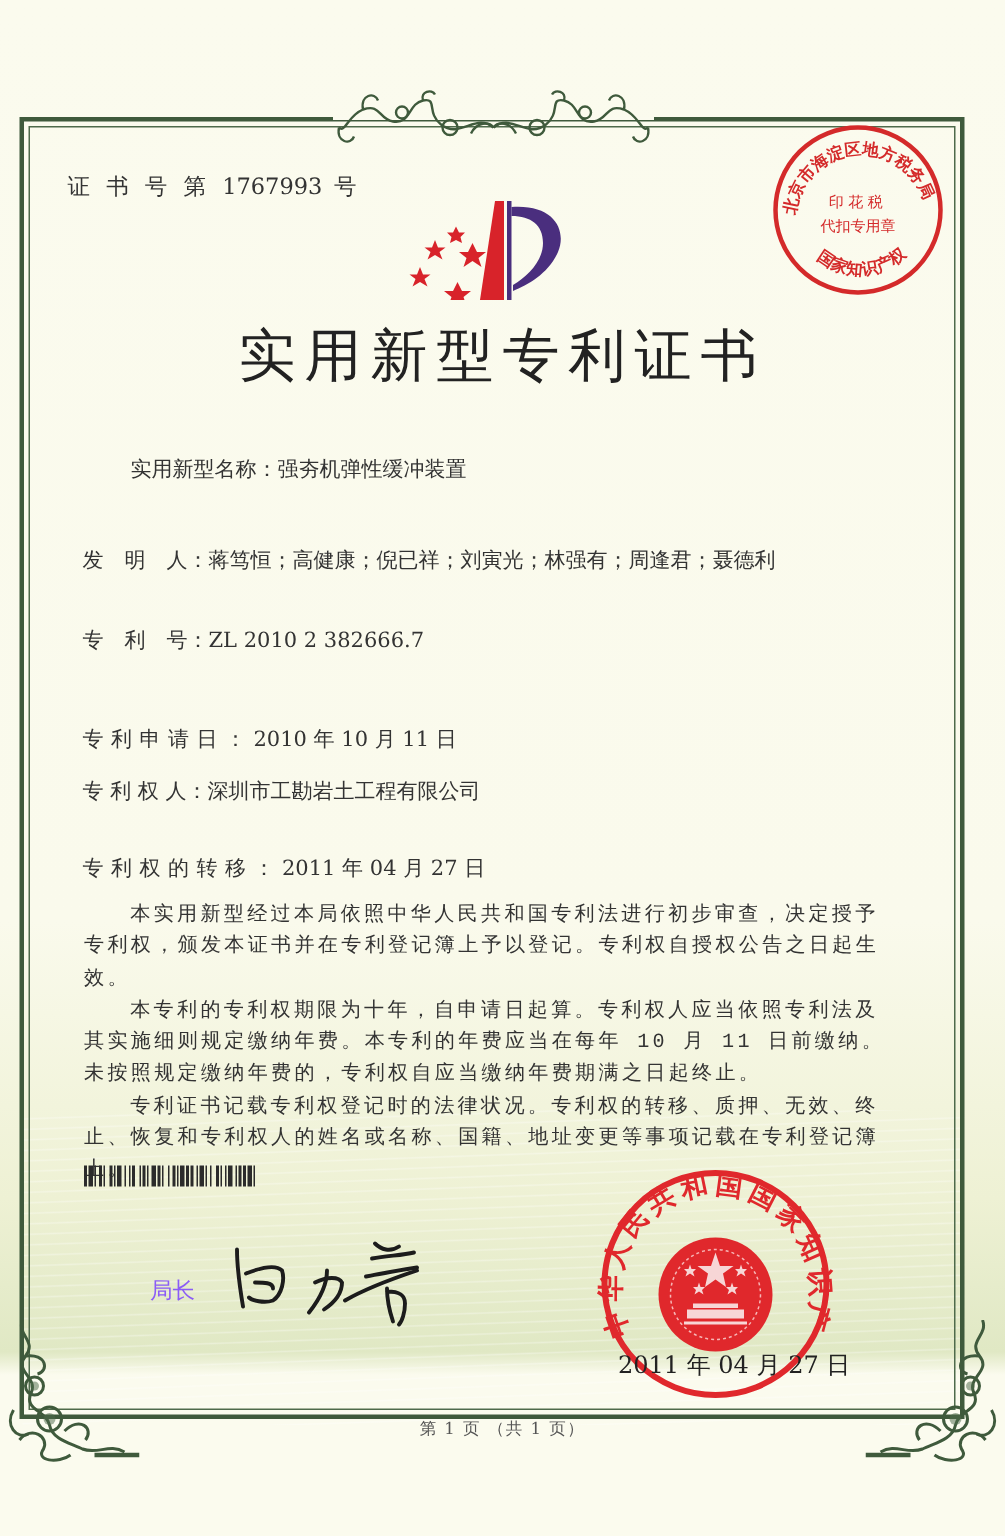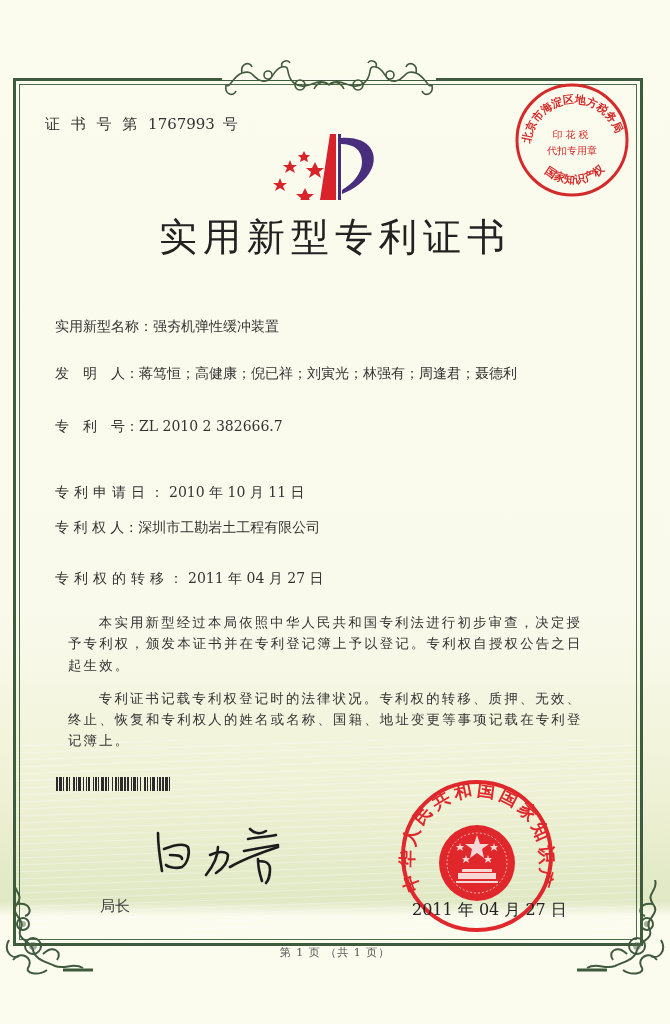--- a/index.html
+++ b/index.html
@@ -42,39 +42,39 @@
   .seal-tax { position:absolute; left:512px; top:80px; width:120px; height:120px; }
 
   .title {
     position:absolute; left:0; width:670px; top:212px; text-align:center;
     font-size:38px; letter-spacing:6px; color:#222; font-family:"DejaVu Sans", sans-serif; font-weight:normal;
   }
 
   .field { position:absolute; left:55px; font-size:14px; color:#333; white-space:nowrap; }
   .field .lbl { display:inline-block; }
   .field .val { display:inline; }
-  .f1 { top:318px; }
+  .f1 { top:304px;margin-left:32px; }
   .f2 { top:365px; }
   .f3 { top:418px; }
   .f4 { top:484px; }
   .f5 { top:519px; }
   .f6 { top:570px; }
   .spaced2 { letter-spacing:5px; }
 
   .body-text {
     position:absolute; left:56px; top:600px; width:540px;
     font-size:13.4px; line-height:21.3px; color:#333; letter-spacing:2.2px;
     font-family:"DejaVu Serif", serif;
   }
-  .body-text p { margin:12px; text-indent:2.3em; }
+  .body-text p { margin:0; text-indent:2.3em;font-family:Liberation Mono, monospace; }
 
   .barcode { position:absolute; left:56px; top:777px; width:212px; height:14px; display:flex; gap:0; }
   .barcode span { display:block; height:14px; background:#2b2b2b; }
 
-  .director-label { position:absolute; left:100px; top:851px; font-size:15px; font-family:Liberation Sans, sans-serif; color:#404040;margin-top:46px; }
+  .director-label { position:absolute; left:100px; top:851px; font-size:15px; font-family:Liberation Sans, sans-serif; color:#8b5cf6; }
   .signature { position:absolute; left:150px; top:825px; width:130px; height:60px; }
 
   .seal-sipo { position:absolute; left:398px; top:777px; width:158px; height:158px; }
   .issue-date { position:absolute; left:412px; top:900px; font-size:16px; color:#222; font-family:"DejaVu Serif", serif; letter-spacing:0px; }
 
   .page-no { position:absolute; left:0; width:670px; text-align:center; top:945px; font-size:11px; color:#555; letter-spacing:1px; }
 </style>
 </head>
 <body>
 
@@ -190,20 +190,21 @@
 </div>
 <div class="field f5">
   <span class="lbl">专 利 权 人：</span><span class="val">深圳市工勘岩土工程有限公司</span>
 </div>
 <div class="field f6">
   <span class="lbl spaced2">专利权的转移：</span><span class="val">2011 年 04 月 27 日</span>
 </div>
 
 <div class="body-text">
   <p>本实用新型经过本局依照中华人民共和国专利法进行初步审查，决定授予专利权，颁发本证书并在专利登记簿上予以登记。专利权自授权公告之日起生效。</p>
+  <p>本专利的专利权期限为十年，自申请日起算。专利权人应当依照专利法及其实施细则规定缴纳年费。本专利的年费应当在每年 10 月 11 日前缴纳。未按照规定缴纳年费的，专利权自应当缴纳年费期满之日起终止。</p>
   <p>专利证书记载专利权登记时的法律状况。专利权的转移、质押、无效、终止、恢复和专利权人的姓名或名称、国籍、地址变更等事项记载在专利登记簿上。</p>
 </div>
 
 <div class="barcode" id="barcode">
     <span style="width: 2px; background: rgb(43, 43, 43);"></span>
     <span style="width: 1px; background: transparent;"></span>
     <span style="width: 3px; background: rgb(43, 43, 43);"></span>
     <span style="width: 1px; background: transparent;"></span>
     <span style="width: 1px; background: rgb(43, 43, 43);"></span>
     <span style="width: 2px; background: transparent;"></span>

